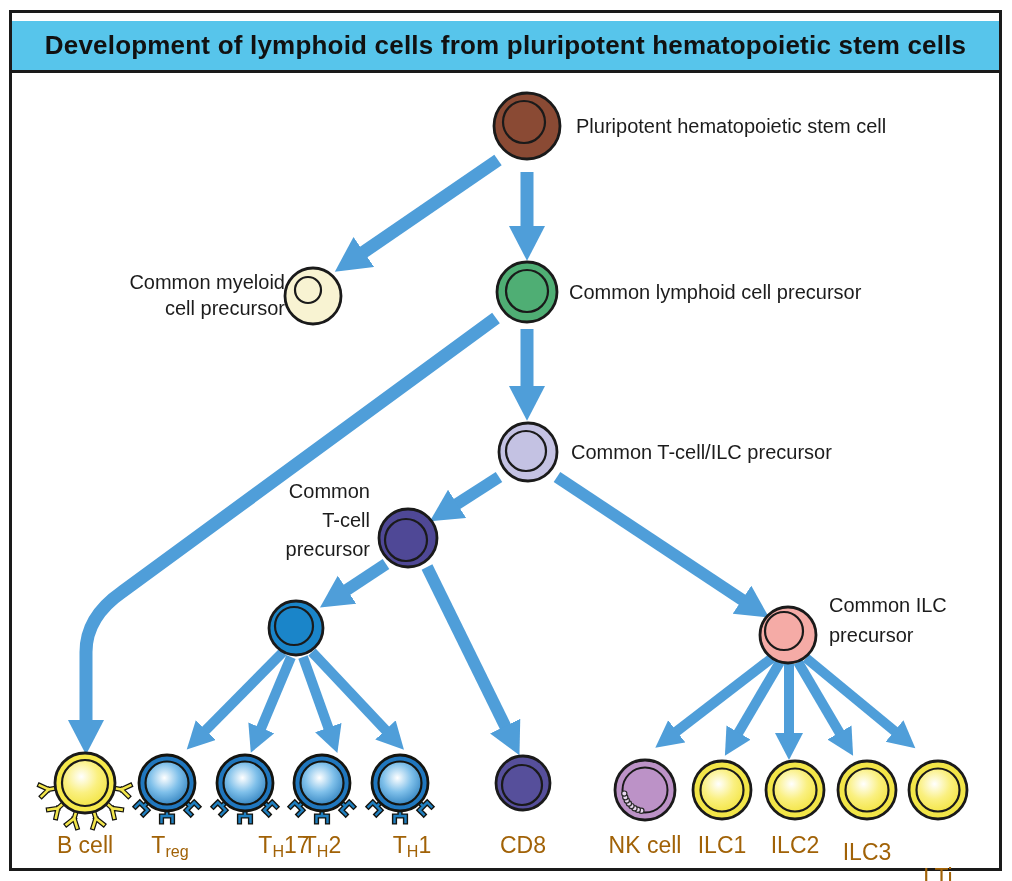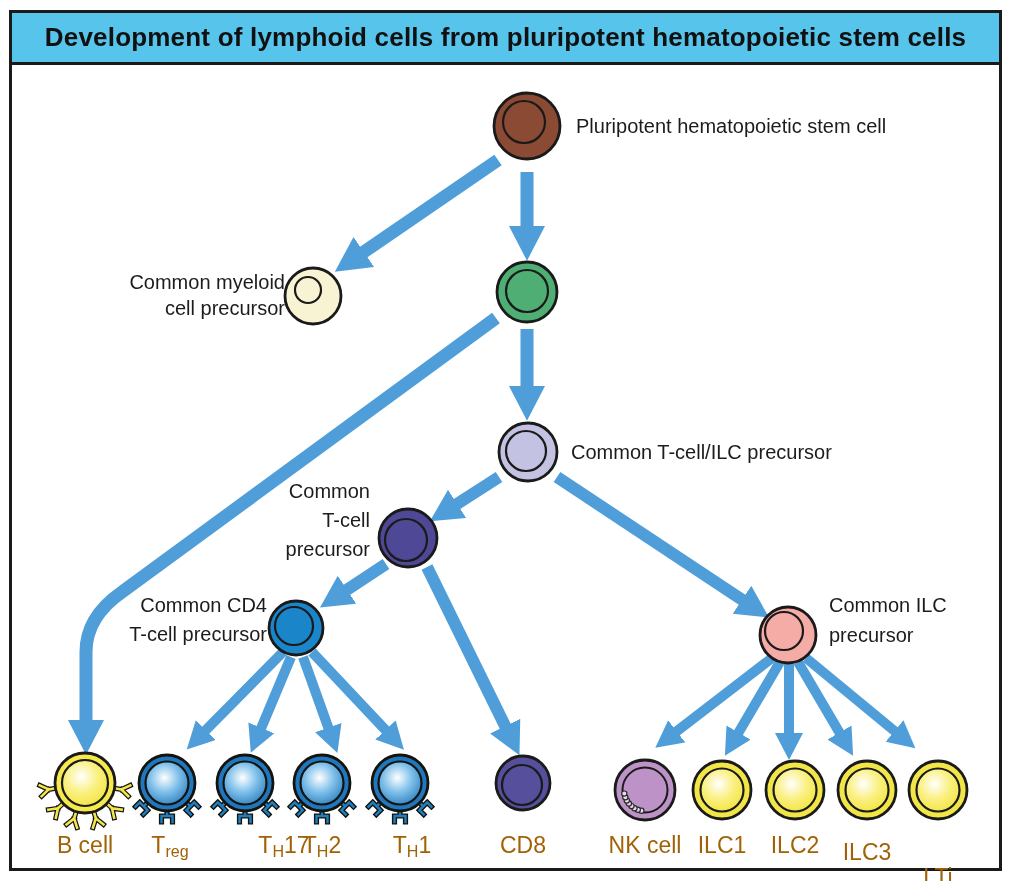--- a/index.html
+++ b/index.html
@@ -5,21 +5,21 @@
   html,body { margin:0; padding:0; background:#ffffff; }
   .stage {
     position:relative; width:1012px; height:881px; background:#ffffff;
     font-family:"Liberation Sans", sans-serif; overflow:hidden;
   }
   .frame {
     position:absolute; left:9px; top:10px; width:993px; height:861px;
     border:3px solid #1a1a1a; box-sizing:border-box; z-index:0; background:#fff;
   }
   .title-bar {
-    position:absolute; left:0; top:0; width:100%; height:52px;
+    position:absolute; left:0; top:8px; width:100%; height:52px;
     background:#57c5eb; border-bottom:3px solid #1a1a1a; box-sizing:border-box;
     display:flex; align-items:center; justify-content:center;
   }
   .title-bar span { font-size:26px; font-weight:bold; color:#111; letter-spacing:0.2px; }
   svg.diagram { position:absolute; left:0; top:0; z-index:1; }
   .lbl {
     position:absolute; z-index:2; font-size:20px; line-height:26px; color:#1c1c1c;
     white-space:nowrap;
   }
   .r { text-align:right; }
@@ -242,35 +242,34 @@
 
   <div class="lbl" style="left:576px; top:113px;">
     <span>Pluripotent hematopoietic stem cell</span>
   </div>
 
   <div class="lbl r" style="left:63px; top:269px; width:222px;">
     <span>Common myeloid</span><br>
     <span>cell precursor</span>
   </div>
 
+  <div class="lbl" style="left:569px; top:279px;">
+    <span>Common lymphoid cell precursor</span>
+  </div>
 
   <div class="lbl" style="left:571px; top:439px;text-align:right;">
     <span>Common T-cell/ILC precursor</span>
   </div>
 
   <div class="lbl r" style="left:150px; top:477px; width:220px; line-height:29px;">
     <span>Common</span><br>
     <span>T-cell</span><br>
     <span>precursor</span>
   </div>
 
-  <div class="lbl r" style="left:45px; top:591px; width:222px; line-height:29px;">
-    <span>Common CD4</span><br>
-    <span>T-cell precursor</span>
-  </div>
 
   <div class="lbl" style="left:829px; top:590px; line-height:30px;">
     <span>Common ILC</span><br>
     <span>precursor</span>
   </div>
 
   <div class="blbl" style="left:85px;">
     <span>B cell</span>
   </div>
   <div class="blbl" style="left:170px;">

